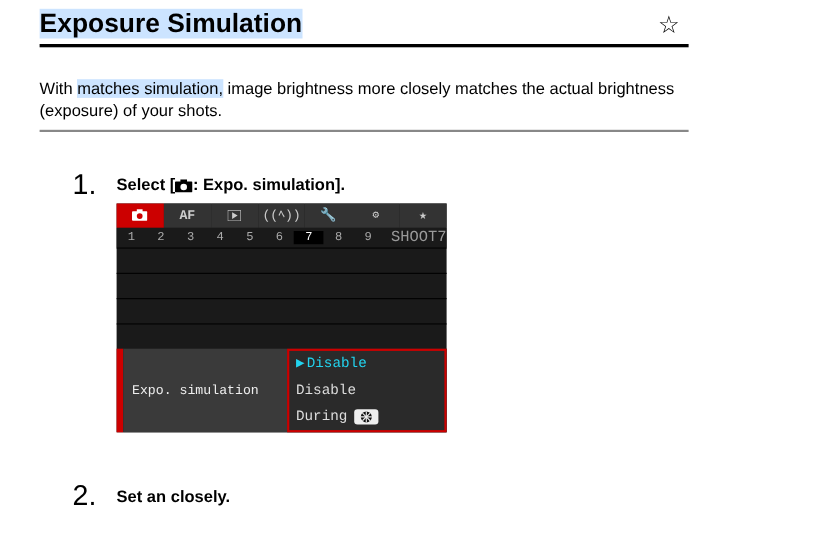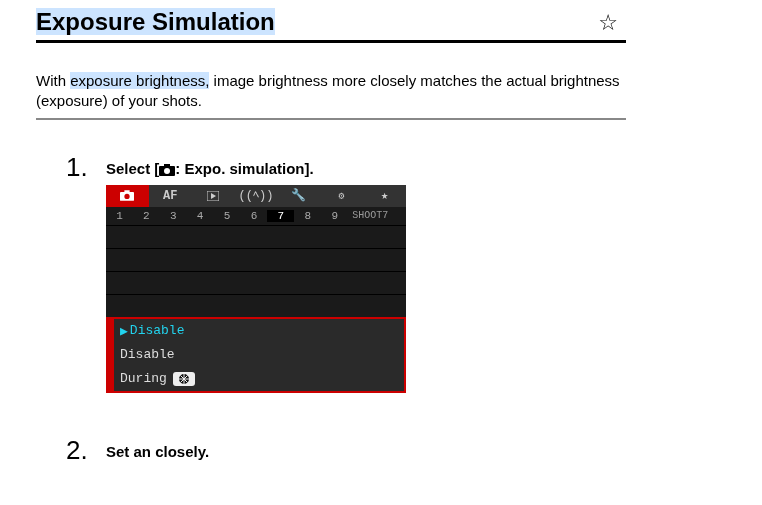--- a/index.html
+++ b/index.html
@@ -17,21 +17,21 @@
   .step-title{font-size:15px;font-weight:bold;margin:0 0 8px 0}
   .cam-svg{display:inline-block;vertical-align:-2px}
   
   .menu{width:300px;background:#1a1a1a;font-family:Liberation Mono, monospace;font-size:12px;color:#ddd}
   .tabs{display:flex;height:22px}
   .tab{flex:1;display:flex;align-items:center;justify-content:center;background:#333}
   .tab.sel{background:#c00}
   .nums{display:flex;height:18px;align-items:center;background:#1a1a1a;font-size:11px;color:#aaa}
   .nums span{flex:1;text-align:center}
   .nums .sel{background:#000;color:#fff}
-  .nums .lbl{flex:2;text-align:left;padding-left:4px;color:#999;font-size:10px}
+  .nums .lbl{flex:2;text-align:right;padding-left:4px;color:#999;font-size:14px}
   .rows{}
   .row{height:22px;border-top:1px solid #000}
   .optrow{display:flex;height:76px}
   .optrow .leftcap{flex:0 0 6px;background:#c00}
   .optrow .leftlbl{flex:1;display:flex;align-items:center;background:#3a3a3a;color:#eee;padding-left:8px;height:100%}
   .optrow .opts{flex:1;border:2px solid #c00;background:#2a2a2a;display:flex;flex-direction:column}
   .opt{flex:1;display:flex;align-items:center;padding-left:6px;color:#ddd;font-size:13px}
   .opt.sel{color:#22d3ee}
   .opt .tri{color:#22d3ee;margin-right:2px}
   .during-icn{display:inline-flex;align-items:center;justify-content:center;width:22px;height:14px;background:#eee;border-radius:3px;margin-left:6px}
@@ -40,21 +40,21 @@
 <body>
 
 <div class="page">
 
   <div class="hdr">
     <h1><span class="hl">Exposure Simulation</span></h1>
     <span class="star">☆</span>
   </div>
 
   <p class="intro">
-    <span>With </span><span class="hl">exposure brightness,</span><span> image brightness more closely matches the actual brightness (exposure) of your shots.</span>
+    <span>With </span><span class="hl">matches simulation,</span><span> image brightness more closely matches the actual brightness (exposure) of your shots.</span>
   </p>
   <hr class="sub">
 
   <ol class="steps">
     <li>
       <p class="step-title">
         <span>Select [</span><svg class="cam-svg" width="16" height="12" viewBox="0 0 16 12">
             <rect x="0" y="2" width="16" height="10" rx="1" fill="#000"></rect>
             <rect x="5" y="0" width="6" height="3" fill="#000"></rect>
             <circle cx="8" cy="7" r="3" fill="#fff"></circle>
@@ -105,20 +105,21 @@
           <span class="lbl">SHOOT7</span>
         </div>
         <div class="rows">
           <div class="row"></div>
           <div class="row"></div>
           <div class="row"></div>
           <div class="row"></div>
         </div>
         <div class="optrow">
           <div class="leftcap"></div>
+          <div class="leftlbl">Expo. simulation</div>
           <div class="opts">
             <div class="opt sel">
                 <span class="tri">▶</span>
                 <span>Disable</span>
               </div>
             <div class="opt">
                 <span>Disable</span>
               </div>
             <div class="opt">
                 <span>During</span>

